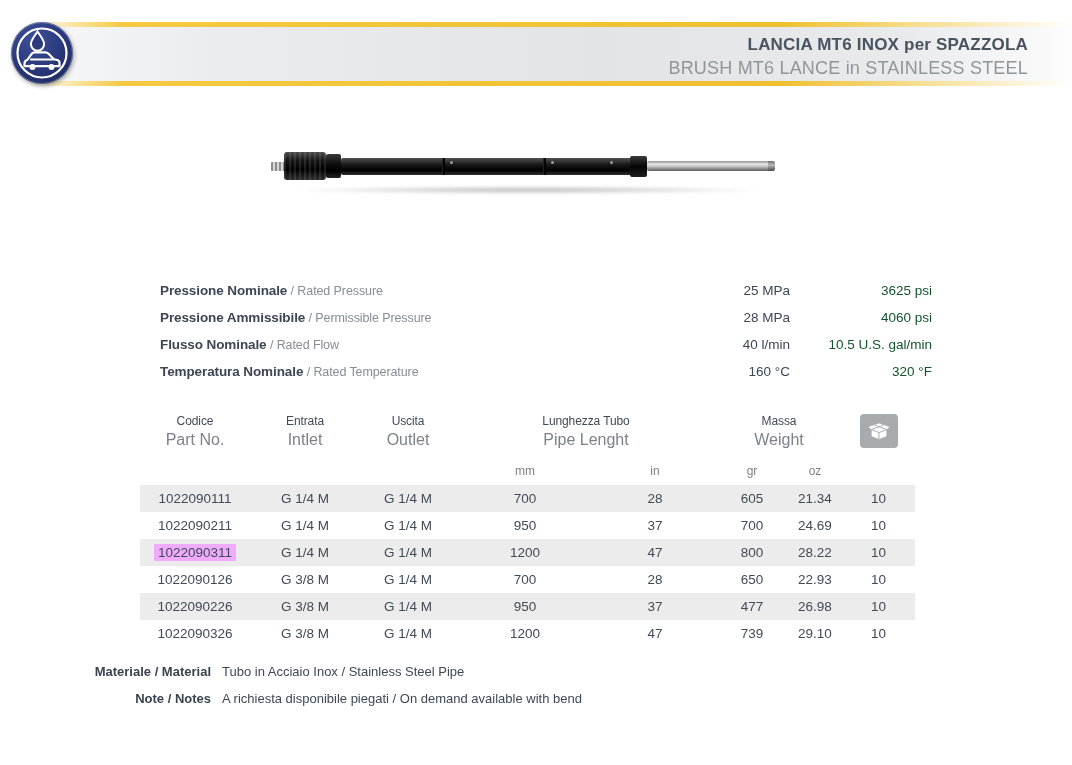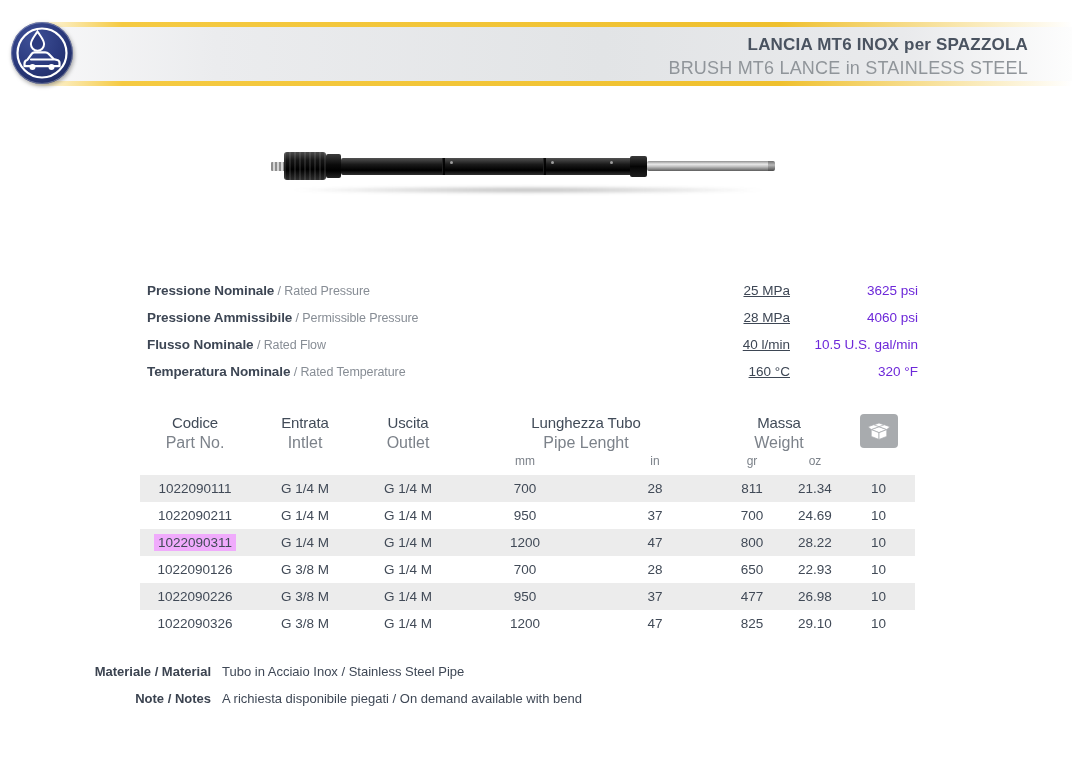--- a/index.html
+++ b/index.html
@@ -45,35 +45,35 @@
   .l-collar { left:630px; top:18px; width:17px; height:21px; border-radius:2px;
     background:linear-gradient(180deg,#3a3a3a,#050505 50%,#1f1f1f); }
   .l-pipe { left:647px; top:23px; width:127px; height:10px; border-radius:2px;
     background:linear-gradient(180deg,#8f8f8f 0%,#e9e9e9 32%,#c2c2c2 55%,#5c5c5c 100%); }
   .l-pipe-end { left:768px; top:23px; width:7px; height:10px; border-radius:0 2px 2px 0;
     background:linear-gradient(180deg,#6f6f6f,#b9b9b9 40%,#4a4a4a); }
 
   
   .specs { position:absolute; left:0; top:277px; width:1072px; }
   .spec-row { position:relative; height:27px; line-height:27px; font-size:13.5px; }
-  .spec-label { position:absolute; left:147px; color:#3d4654; font-weight:bold; letter-spacing:-.1px; }
+  .spec-label { position:absolute; left:160px; color:#3d4654; font-weight:bold; letter-spacing:-.1px; }
   .spec-label .en { font-weight:normal; color:#878d95; font-size:12.5px; }
-  .spec-metric   { position:absolute; right:282px; color:#3d4654;text-decoration:underline; }
-  .spec-imperial { position:absolute; right:154px; color:#6d28d9; }
+  .spec-metric   { position:absolute; right:282px; color:#3d4654; }
+  .spec-imperial { position:absolute; right:140px; color:#14532d; }
 
   
   .ptable { position:absolute; left:140px; top:414px; width:775px; }
   .thead-groups { display:grid; grid-template-columns:110px 110px 96px 260px 126px 73px; }
   .hgroup { text-align:center; }
-  .hgroup .it { font-size:15px; color:#414b58; letter-spacing:-.1px; }
+  .hgroup .it { font-size:12px; color:#414b58; letter-spacing:-.1px; }
   .hgroup .en { font-size:16px; color:#7c828a; margin-top:3px; }
   .pkg-icon { width:38px; height:34px; margin:0 auto; background:#a8abae; border-radius:4px;
     display:flex; align-items:center; justify-content:center; }
   .units { display:grid; grid-template-columns:110px 110px 96px 138px 122px 72px 54px 73px;
-    margin-top:2px; font-size:12px; color:#7c828a; }
+    margin-top:15px; font-size:12px; color:#7c828a; }
   .units div { text-align:center; }
   .tbody { margin-top:7px; }
   .trow { display:grid; grid-template-columns:110px 110px 96px 138px 122px 72px 54px 73px;
     height:27px; align-items:center; font-size:13.5px; color:#414a57; }
   .trow.striped { background:#ececec; }
   .trow div { text-align:center; }
   .cell-part span { padding:1px 4px;margin-top:9px; }
   .cell-part span.selected { background:#f0abfc; }
 
   
@@ -212,21 +212,21 @@
       <div></div>
     </div>
 
     <div class="tbody">
     <div class="trow striped">
       <div class="cell-part"><span>1022090111</span></div>
       <div>G 1/4 M</div>
       <div>G 1/4 M</div>
       <div>700</div>
       <div>28</div>
-      <div>811</div>
+      <div>605</div>
       <div>21.34</div>
       <div>10</div>
     </div>
 
     <div class="trow">
       <div class="cell-part"><span>1022090211</span></div>
       <div>G 1/4 M</div>
       <div>G 1/4 M</div>
       <div>950</div>
       <div>37</div>
@@ -267,21 +267,21 @@
       <div>26.98</div>
       <div>10</div>
     </div>
 
     <div class="trow">
       <div class="cell-part"><span>1022090326</span></div>
       <div>G 3/8 M</div>
       <div>G 1/4 M</div>
       <div>1200</div>
       <div>47</div>
-      <div>825</div>
+      <div>739</div>
       <div>29.10</div>
       <div>10</div>
     </div>
   </div>
   </div>
 
   <div class="footer-row material">
     <div class="flabel">Materiale / Material</div>
     <div class="fvalue">Tubo in Acciaio Inox / Stainless Steel Pipe</div>
   </div>

